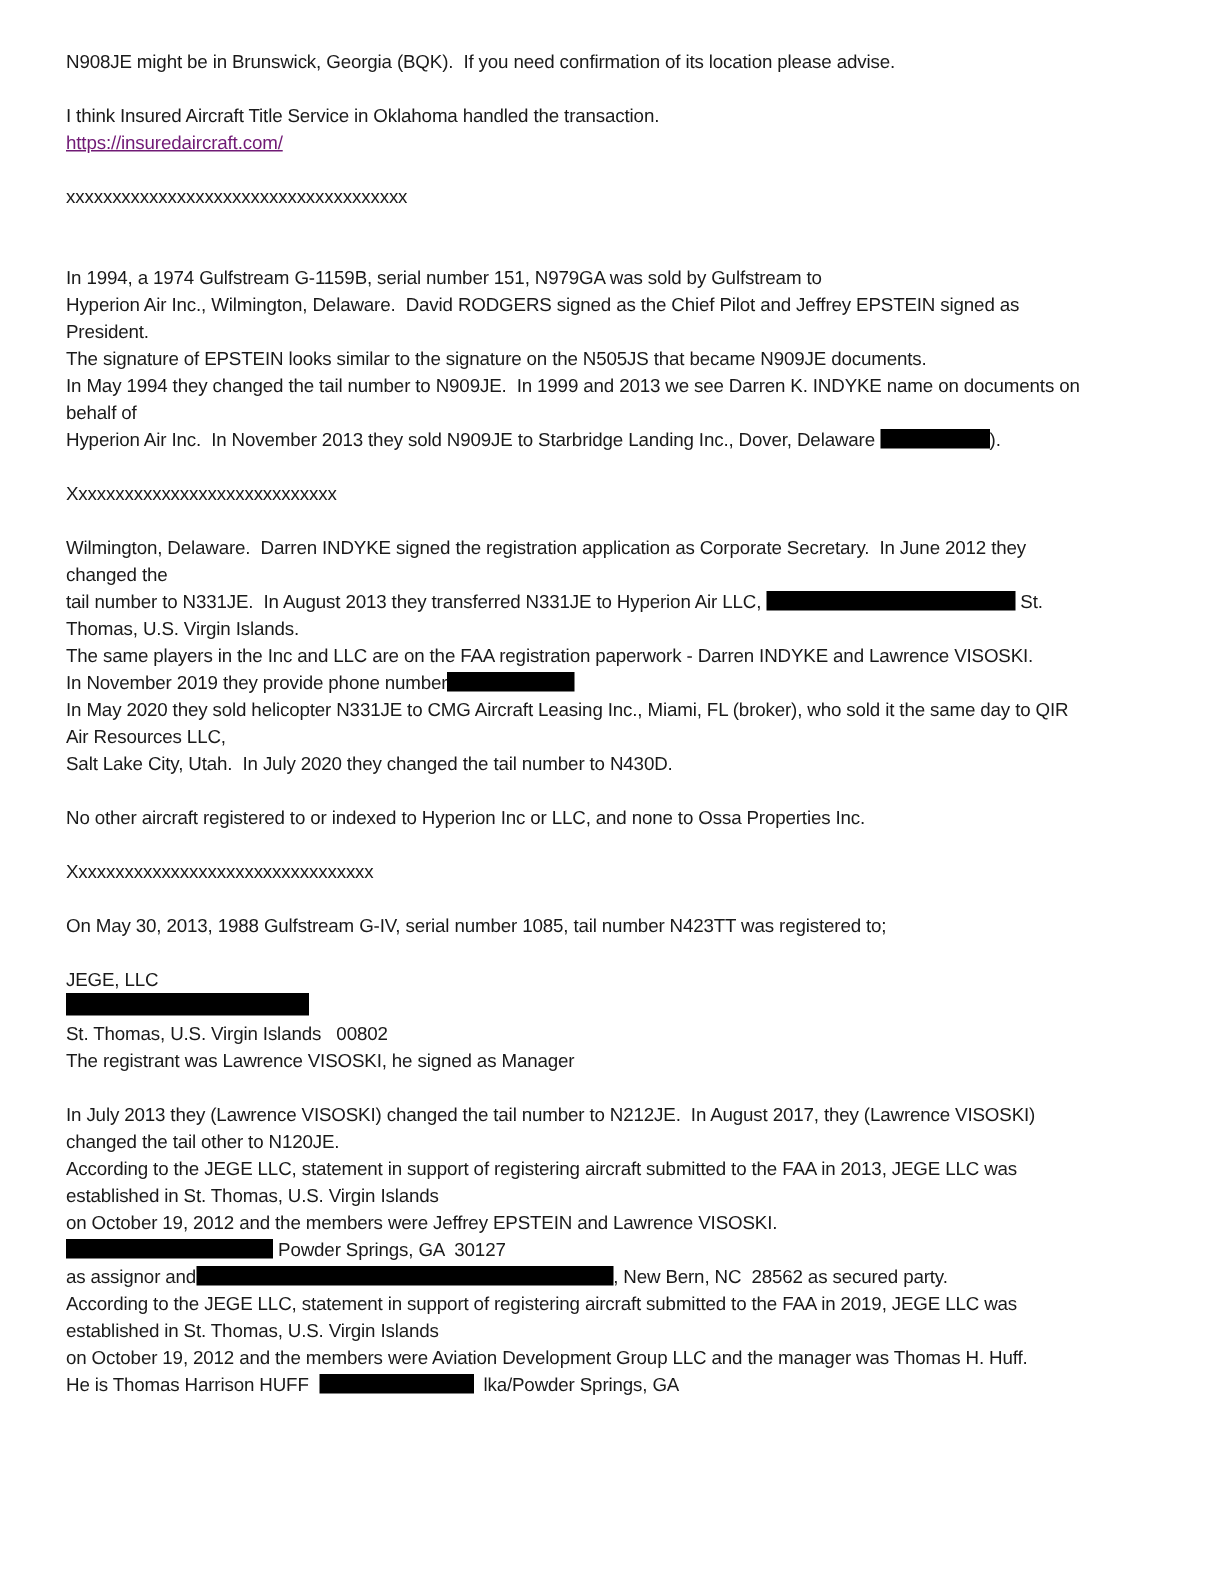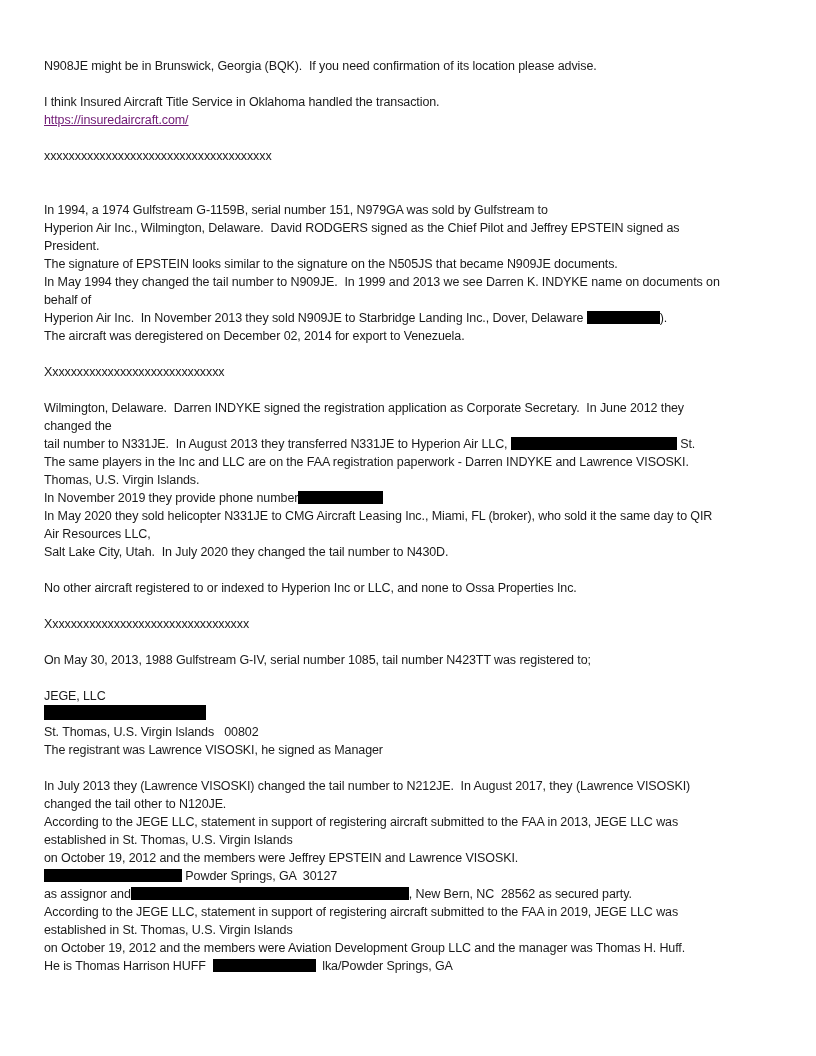--- a/index.html
+++ b/index.html
@@ -7,21 +7,21 @@
     padding: 0;
     background: #ffffff;
   }
   .page {
     position: relative;
     width: 816px;
     height: 1056px;
     background: #ffffff;
     overflow: hidden;
     box-sizing: border-box;
-    padding: 57px 40px 0 44px;
+    padding: 32px 40px 0 44px;
     font-family: "Liberation Sans", "DejaVu Sans", sans-serif;
     font-size: 12.5px;
     letter-spacing: -0.1px;
     line-height: 18px;
     color: #1a1a1a;
   }
   .line {
     min-height: 18px;
     white-space: pre-wrap;
   }
@@ -51,29 +51,28 @@
       <div class="line"><span class="seg">xxxxxxxxxxxxxxxxxxxxxxxxxxxxxxxxxxxxx</span></div>
       <div class="line"></div>
       <div class="line"></div>
       <div class="line"><span class="seg">In 1994, a 1974 Gulfstream G-1159B, serial number 151, N979GA was sold by Gulfstream to</span></div>
       <div class="line"><span class="seg">Hyperion Air Inc., Wilmington, Delaware.  David RODGERS signed as the Chief Pilot and Jeffrey EPSTEIN signed as</span></div>
       <div class="line"><span class="seg">President.</span></div>
       <div class="line"><span class="seg">The signature of EPSTEIN looks similar to the signature on the N505JS that became N909JE documents.</span></div>
       <div class="line"><span class="seg">In May 1994 they changed the tail number to N909JE.  In 1999 and 2013 we see Darren K. INDYKE name on documents on</span></div>
       <div class="line"><span class="seg">behalf of</span></div>
       <div class="line"><span class="seg">Hyperion Air Inc.  In November 2013 they sold N909JE to Starbridge Landing Inc., Dover, Delaware </span><span class="redact" style="width: 73px;"></span><span class="seg">).</span></div>
-      <div class="line"><span class="seg">The aircraft was deregistered on December 02, 2014 for export to Venezuela.</span></div>
       <div class="line"></div>
       <div class="line"><span class="seg">Xxxxxxxxxxxxxxxxxxxxxxxxxxxxx</span></div>
       <div class="line"></div>
       <div class="line"><span class="seg">Wilmington, Delaware.  Darren INDYKE signed the registration application as Corporate Secretary.  In June 2012 they</span></div>
       <div class="line"><span class="seg">changed the</span></div>
       <div class="line"><span class="seg">tail number to N331JE.  In August 2013 they transferred N331JE to Hyperion Air LLC, </span><span class="redact" style="width: 166px;"></span><span class="seg"> St.</span></div>
+      <div class="line"><span class="seg">Thomas, U.S. Virgin Islands.</span></div>
       <div class="line"><span class="seg">The same players in the Inc and LLC are on the FAA registration paperwork - Darren INDYKE and Lawrence VISOSKI.</span></div>
-      <div class="line"><span class="seg">Thomas, U.S. Virgin Islands.</span></div>
       <div class="line"><span class="seg">In November 2019 they provide phone number</span><span class="redact" style="width: 85px;"></span></div>
       <div class="line"><span class="seg">In May 2020 they sold helicopter N331JE to CMG Aircraft Leasing Inc., Miami, FL (broker), who sold it the same day to QIR</span></div>
       <div class="line"><span class="seg">Air Resources LLC,</span></div>
       <div class="line"><span class="seg">Salt Lake City, Utah.  In July 2020 they changed the tail number to N430D.</span></div>
       <div class="line"></div>
       <div class="line"><span class="seg">No other aircraft registered to or indexed to Hyperion Inc or LLC, and none to Ossa Properties Inc.</span></div>
       <div class="line"></div>
       <div class="line"><span class="seg">Xxxxxxxxxxxxxxxxxxxxxxxxxxxxxxxxx</span></div>
       <div class="line"></div>
       <div class="line"><span class="seg">On May 30, 2013, 1988 Gulfstream G-IV, serial number 1085, tail number N423TT was registered to;</span></div>

